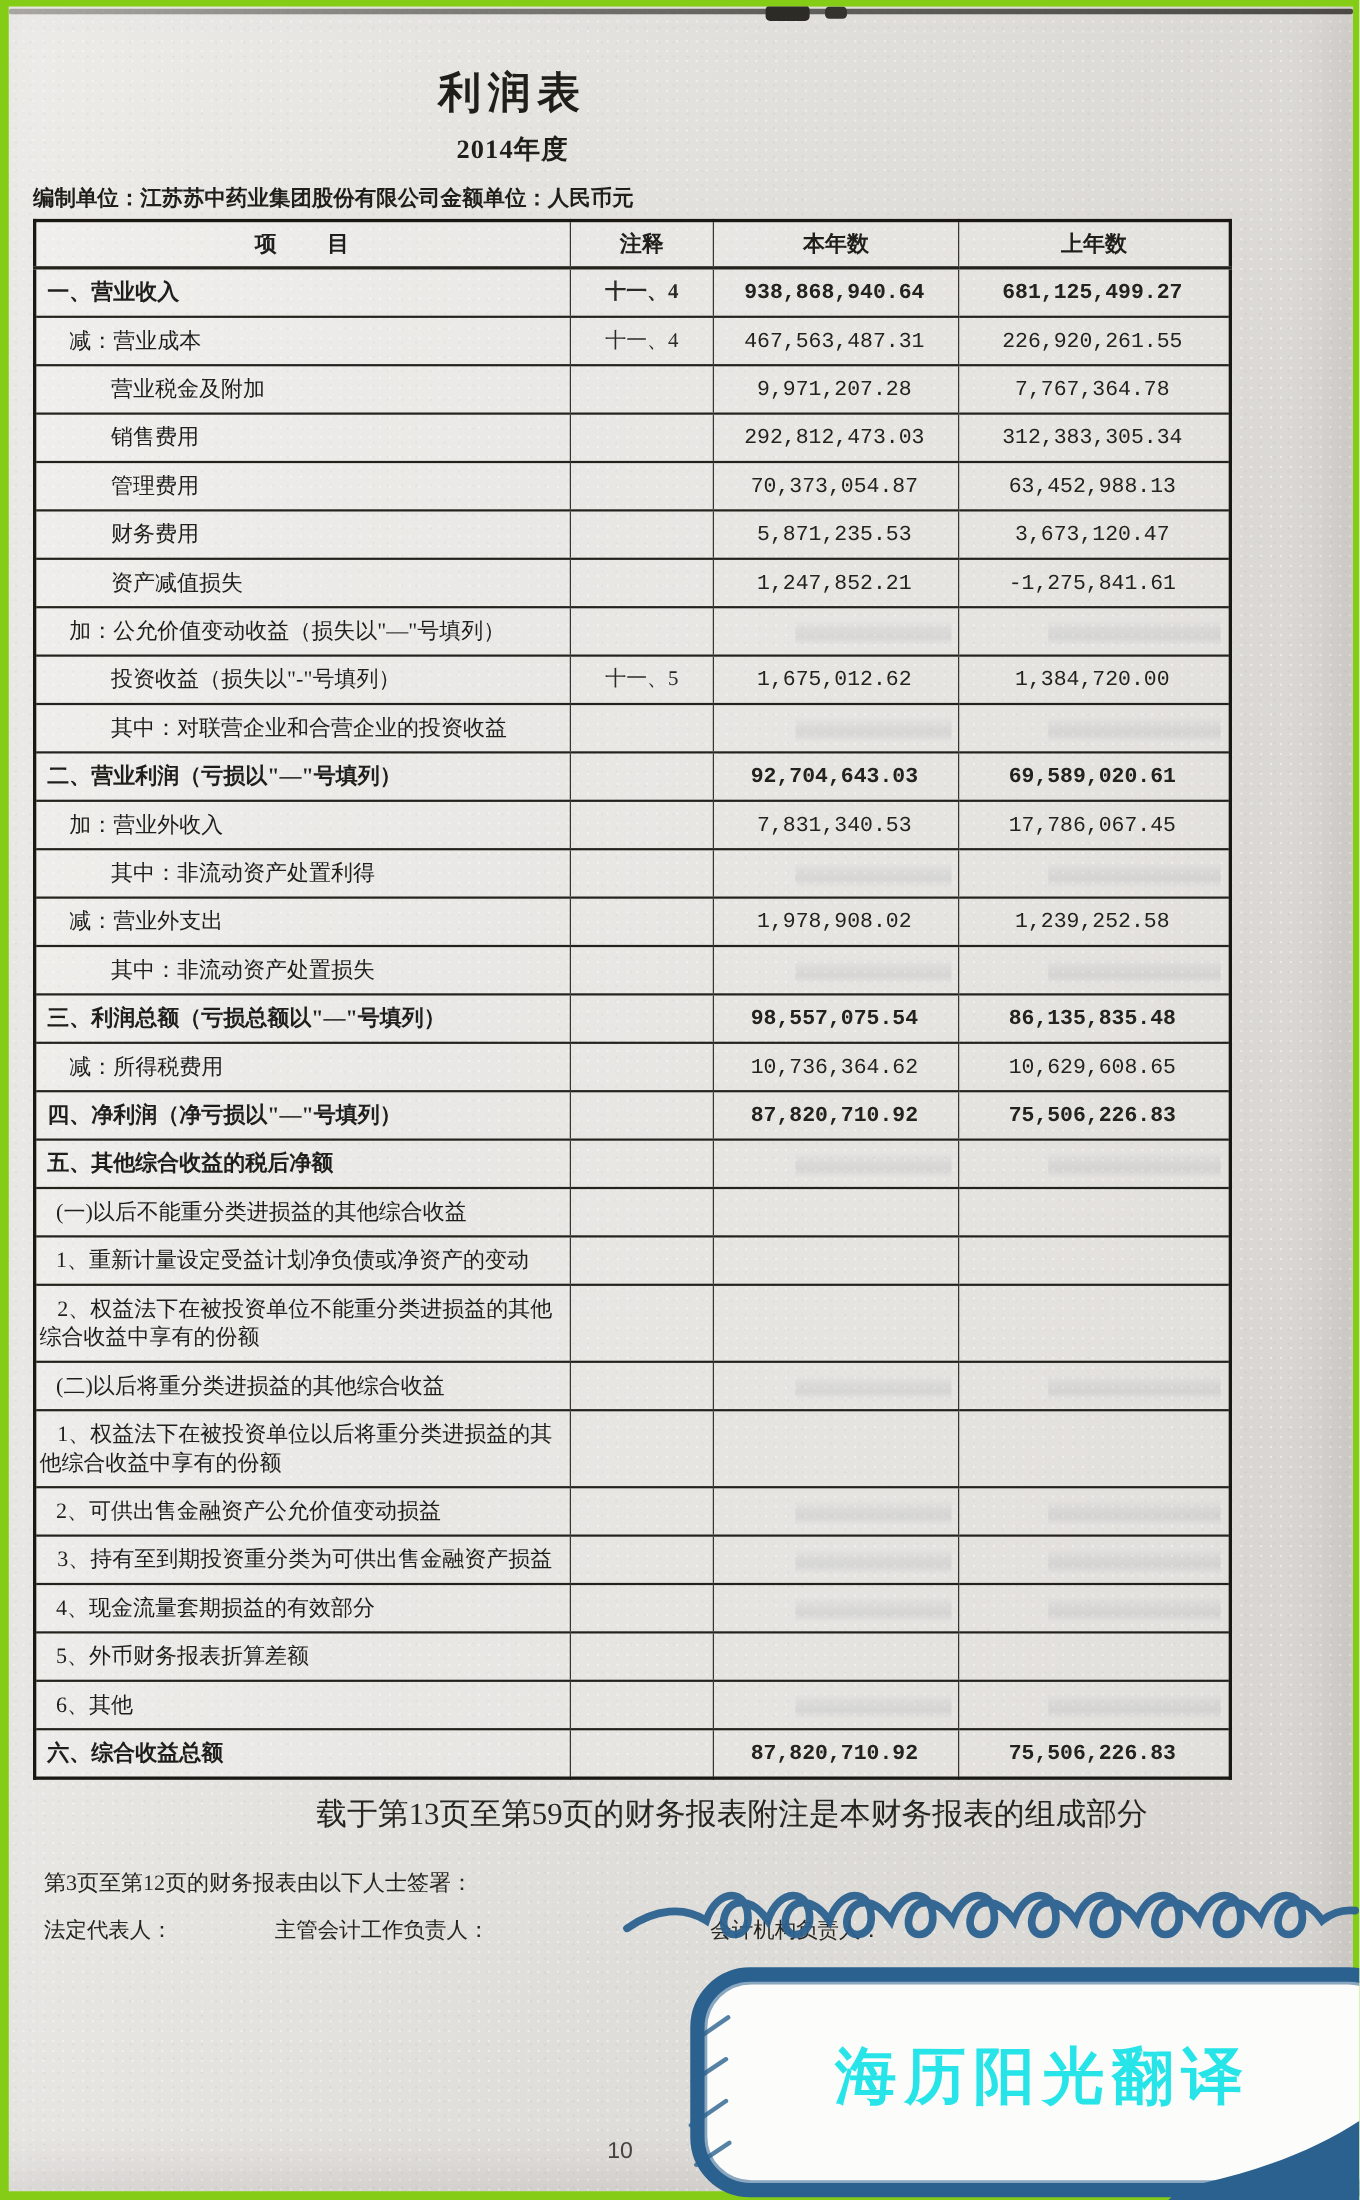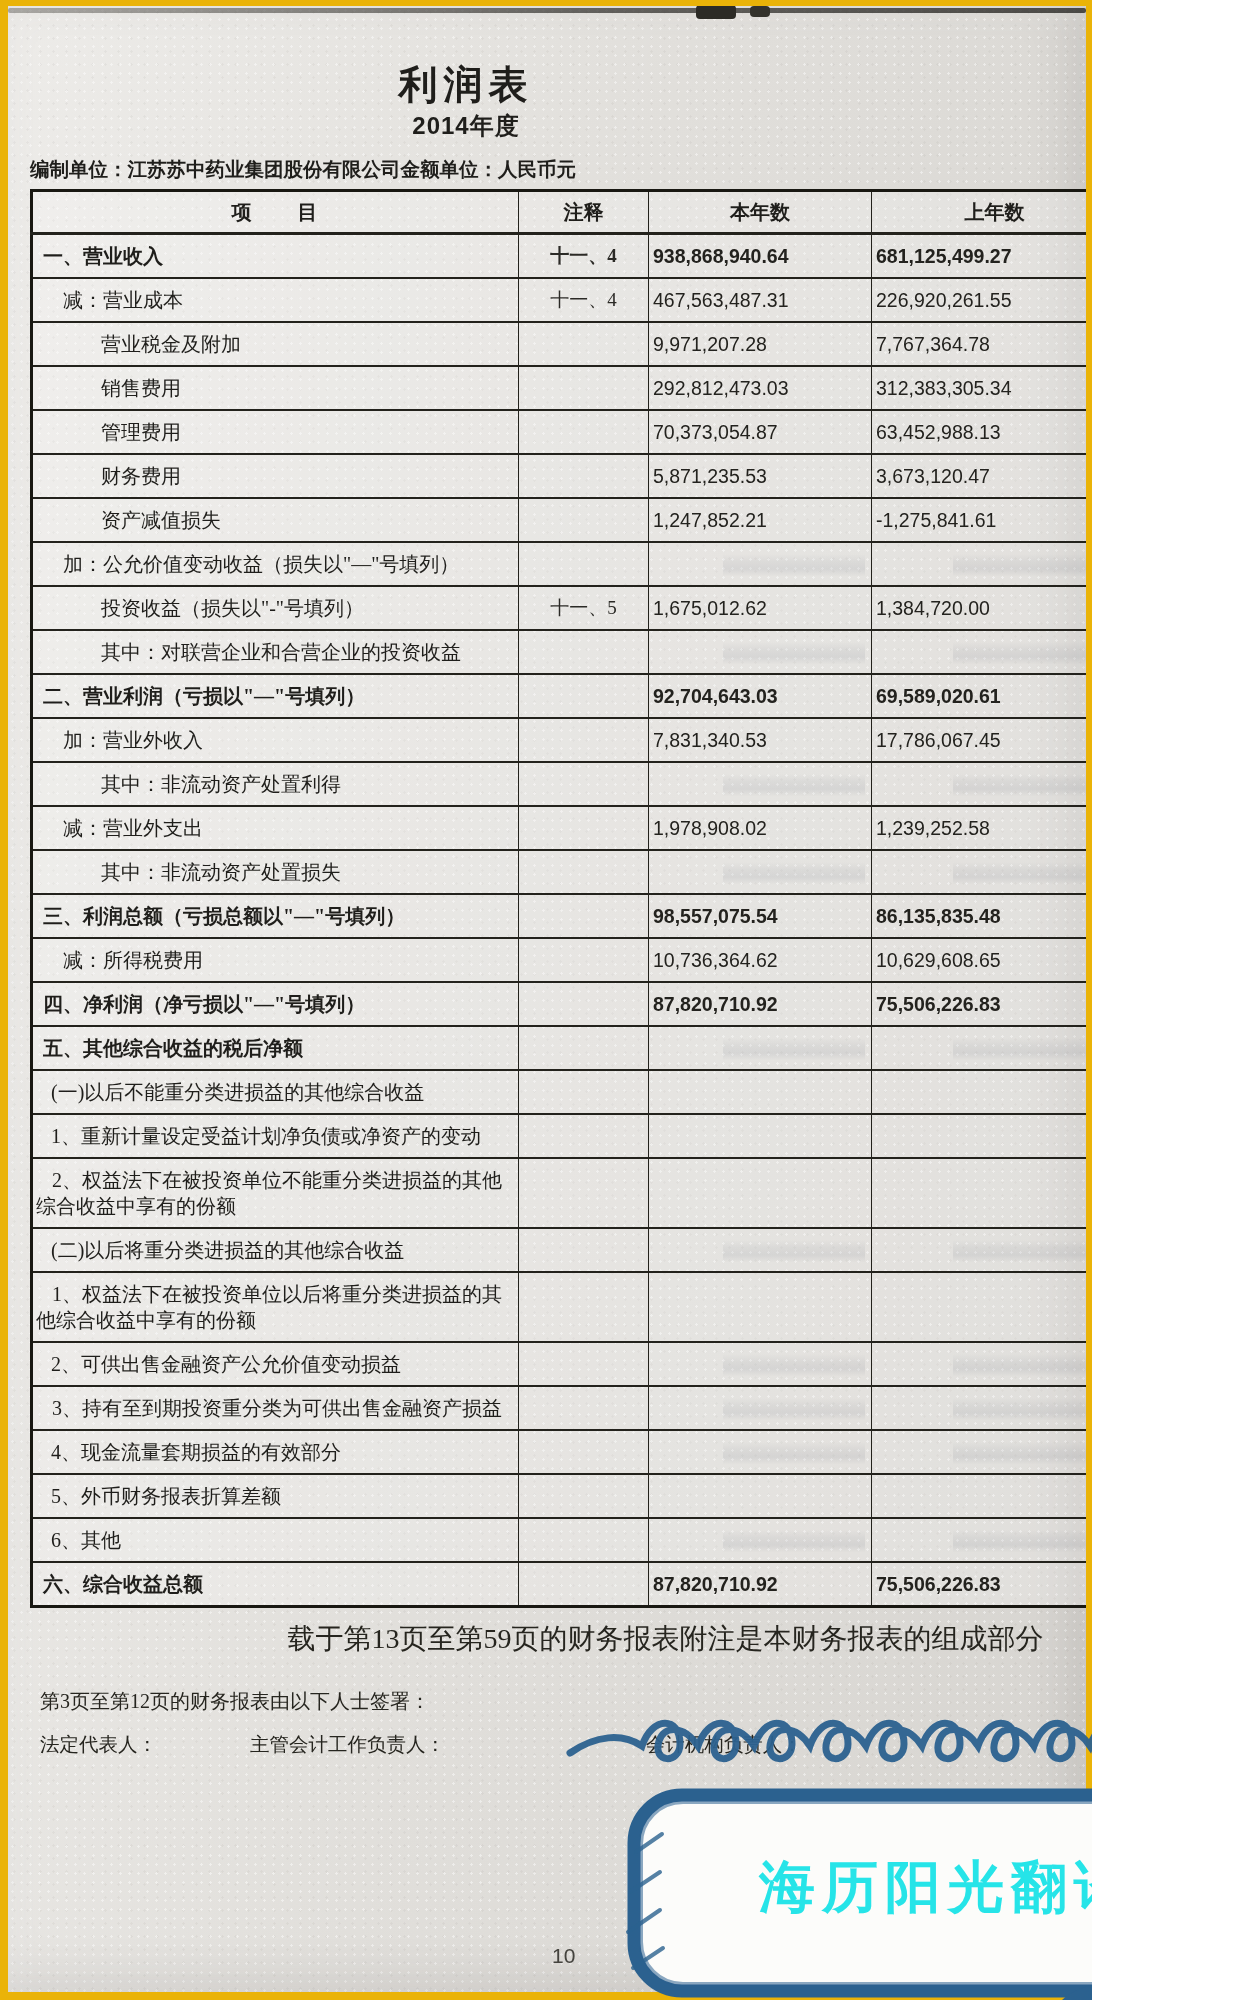--- a/index.html
+++ b/index.html
@@ -1,46 +1,46 @@
 <!DOCTYPE html>
 <html><head>
 <meta charset="utf-8">
 <style>
   html,body{margin:0;padding:0;background:#ffffff;}
-  .photo{width:1092px;height:2000px;position:relative;background:#eab308;overflow:hidden;
+  .photo{width:1236px;height:2000px;position:relative;background:#84cc16;overflow:hidden;
          font-family:"Liberation Serif", serif;color:#1f1e1b;}
   .paper{position:absolute;left:8px;top:6px;right:6px;bottom:8px;overflow:hidden;
          background-color:#e6e4e0;
          background-image:
            radial-gradient(rgba(255,255,255,.45) 1px, transparent 1.3px),
            radial-gradient(rgba(120,115,105,.07) 1px, transparent 1.3px),
            linear-gradient(100deg, rgba(255,255,255,.28), rgba(0,0,0,.02) 45%, rgba(60,55,48,.09) 100%);
          background-size:9px 9px,13px 13px,100% 100%;
          box-shadow:inset -16px -12px 46px rgba(70,65,58,.13), inset 10px 8px 30px rgba(255,255,255,.22);}
   .top-edge{position:absolute;left:0;top:2px;width:100%;height:5px;
             background:linear-gradient(90deg,rgba(90,88,82,.45),rgba(48,47,43,.72) 55%,rgba(40,39,36,.8));border-radius:2px;}
   .top-edge::before{content:"";position:absolute;left:688px;top:-3px;width:40px;height:14px;background:#2c2b26;border-radius:4px;}
   .top-edge::after{content:"";position:absolute;left:742px;top:-2px;width:20px;height:11px;background:#34332d;border-radius:4px;}
 
   .title-block{width:872px;margin:58px 0 0 22px;text-align:center;}
   .doc-title{font-size:39px;font-weight:700;letter-spacing:6px;line-height:42px;}
-  .doc-period{font-size:24px;font-weight:700;margin-top:4px;font-family:Liberation Sans, sans-serif;letter-spacing:1px;}
+  .doc-period{font-size:24px;font-weight:700;margin-top:14px;font-family:Liberation Serif, serif;letter-spacing:1px;}
 
   .meta-row{width:1087px;margin:14px 0 6px 22px;display:flex;
             font-size:19.5px;font-weight:700;}
 
   table.stmt{border-collapse:collapse;width:1087px;margin-left:22px;table-layout:fixed;background:rgba(252,252,250,.25);}
   table.stmt{border:3px solid #191812;}
   .stmt th,.stmt td{border:1.5px solid #23221c;border-top-width:2.4px;border-bottom-width:2.4px;
         padding:8px 4px;line-height:26px;font-size:20px;vertical-align:middle;overflow:hidden;}
   .stmt thead th{border-bottom-width:3px;font-weight:700;padding:7px 4px;}
   .th-item{letter-spacing:2px;}
   td.it{text-align:left;}
   td.nt{text-align:center;font-size:19px;color:#2b2a26;}
-  td.num{text-align:left;padding-right:7px;font-family:Liberation Sans, sans-serif;font-size:19.5px;color:#23221e;}
+  td.num{text-align:center;padding-right:7px;font-family:Liberation Mono, monospace;font-size:19.5px;color:#23221e;}
   .i0{padding-left:10px !important;}
   .i1{padding-left:18px !important;}
   .i2{padding-left:30px !important;}
   .i3{padding-left:68px !important;}
   .w{padding-left:3px !important;text-indent:16px;line-height:25px;}
   tr.bold td{font-weight:700;}
   tr.bold td.num{font-weight:700;}
   tr.ghost td.num{background-image:linear-gradient(180deg, transparent 26%, rgba(92,98,114,.07) 44%, rgba(92,98,114,.11) 62%, transparent 80%);
                   background-size:64% 100%;background-position:92% 0;background-repeat:no-repeat;}
 

